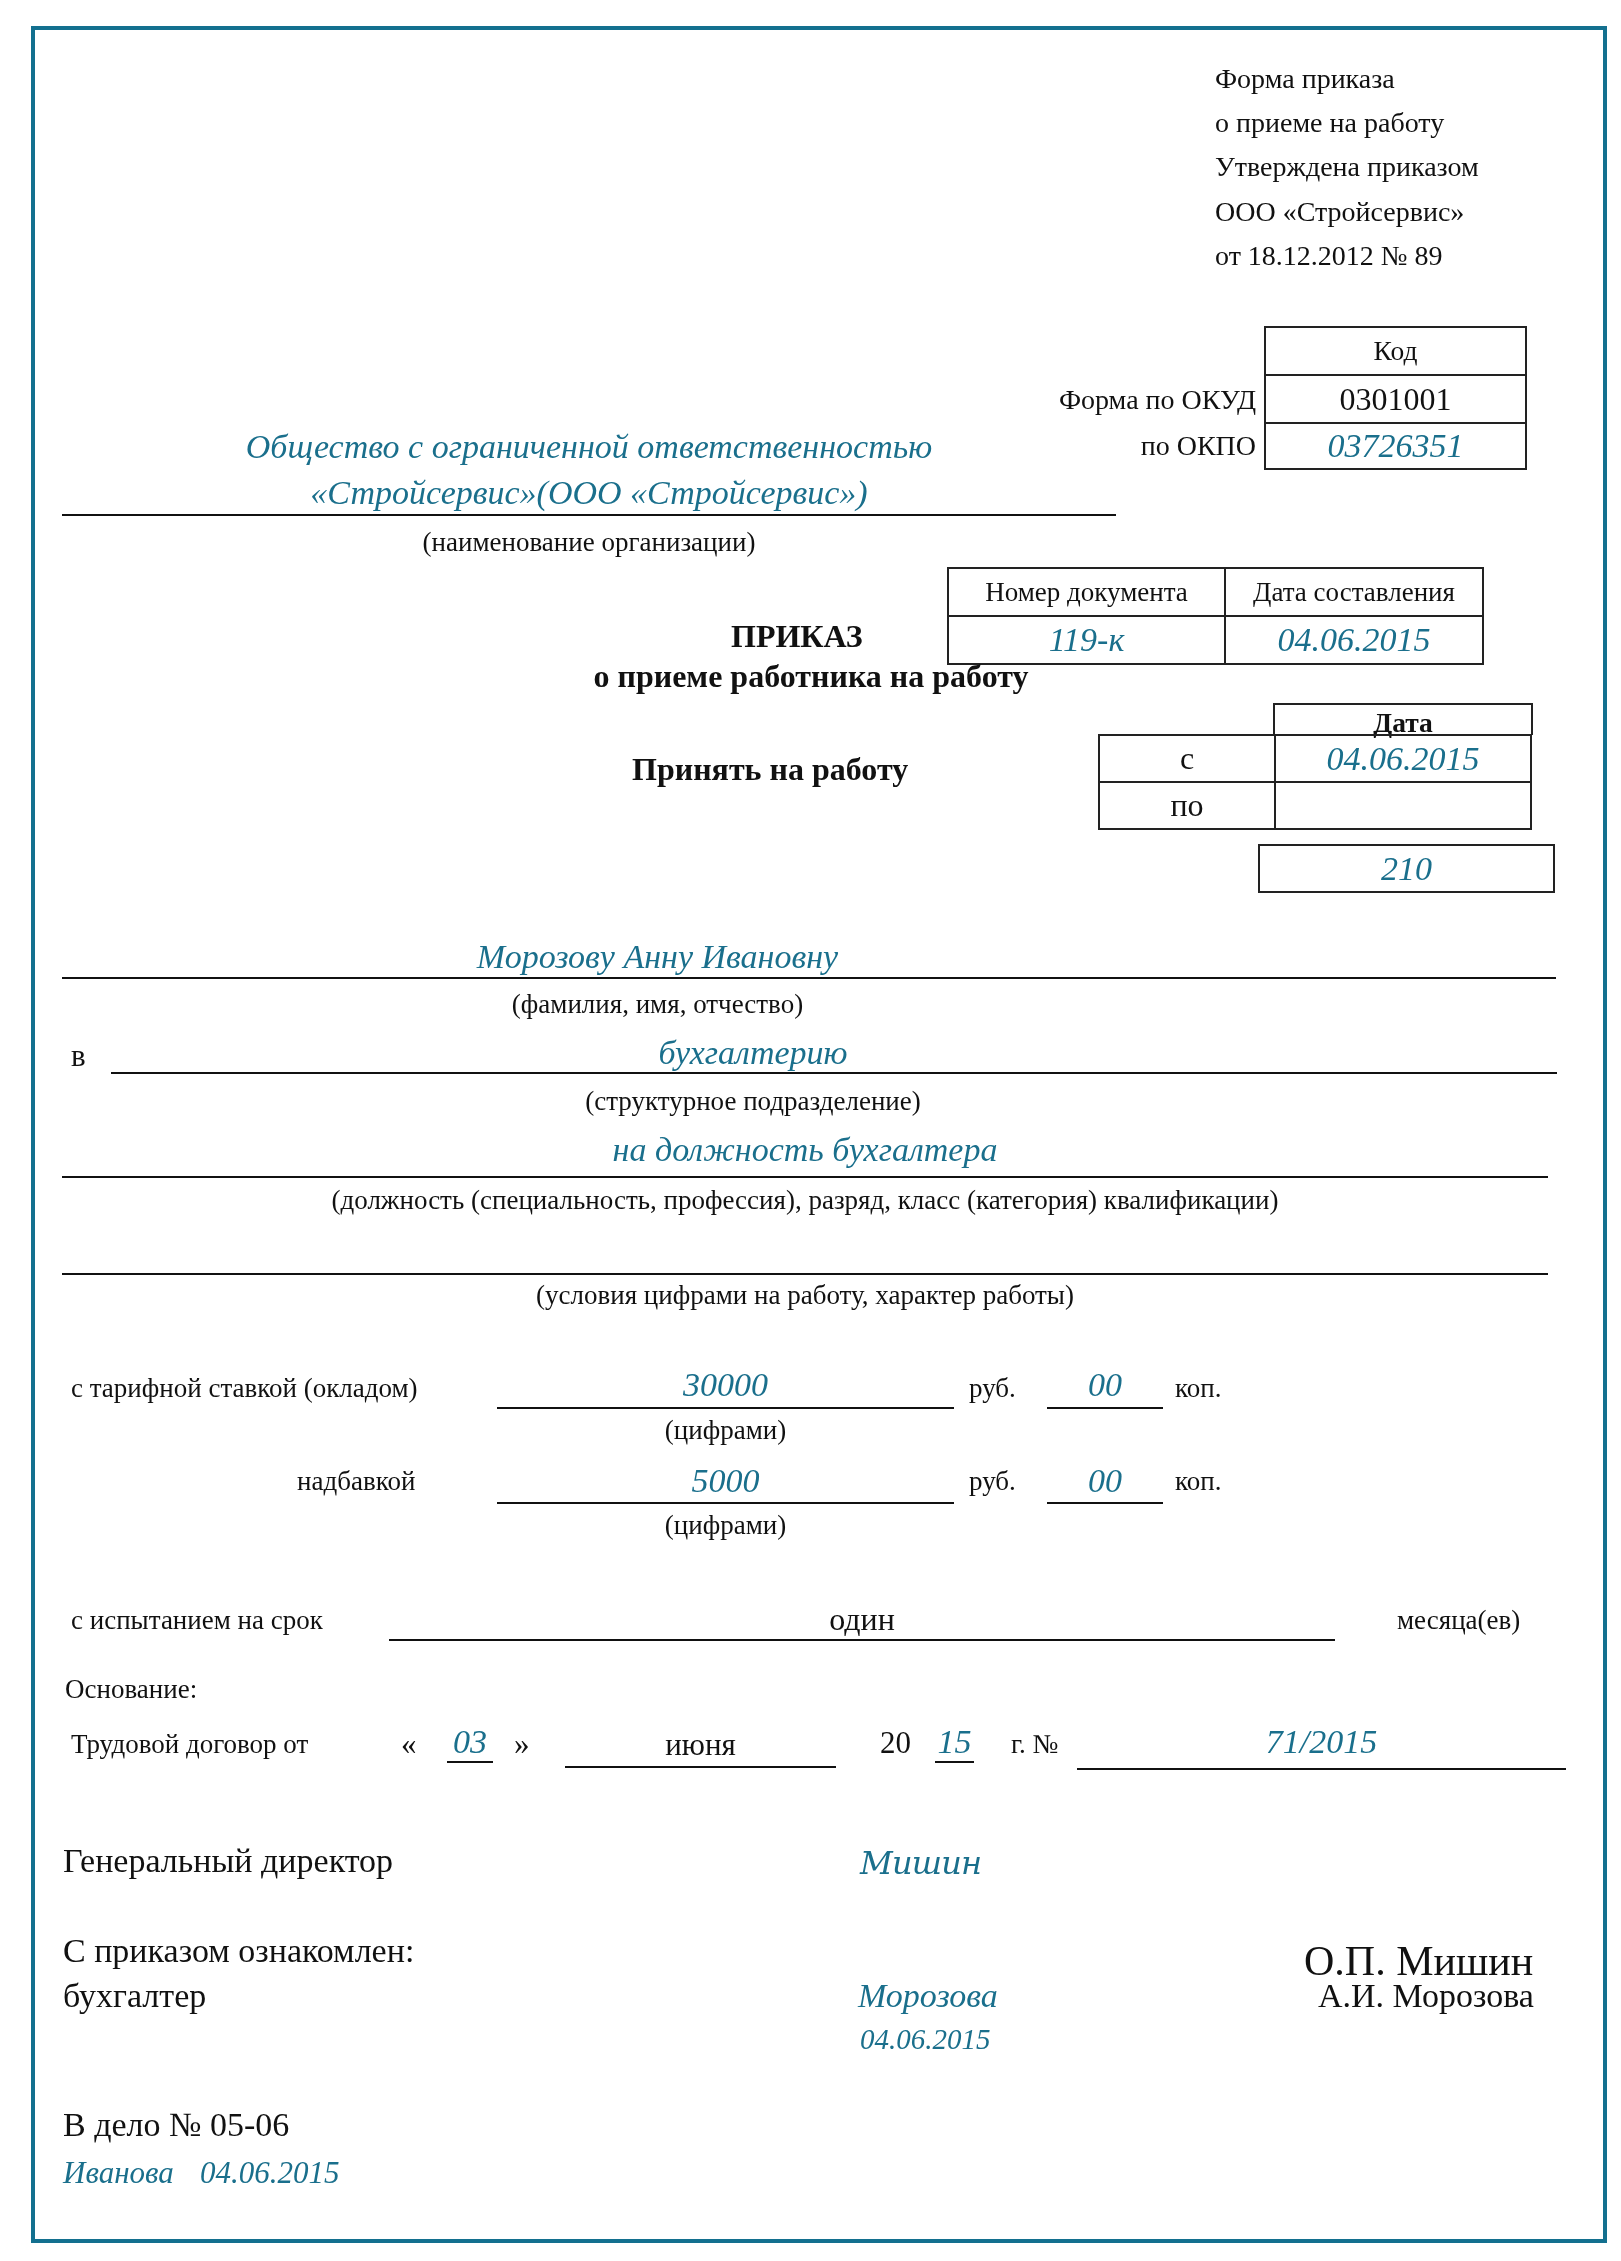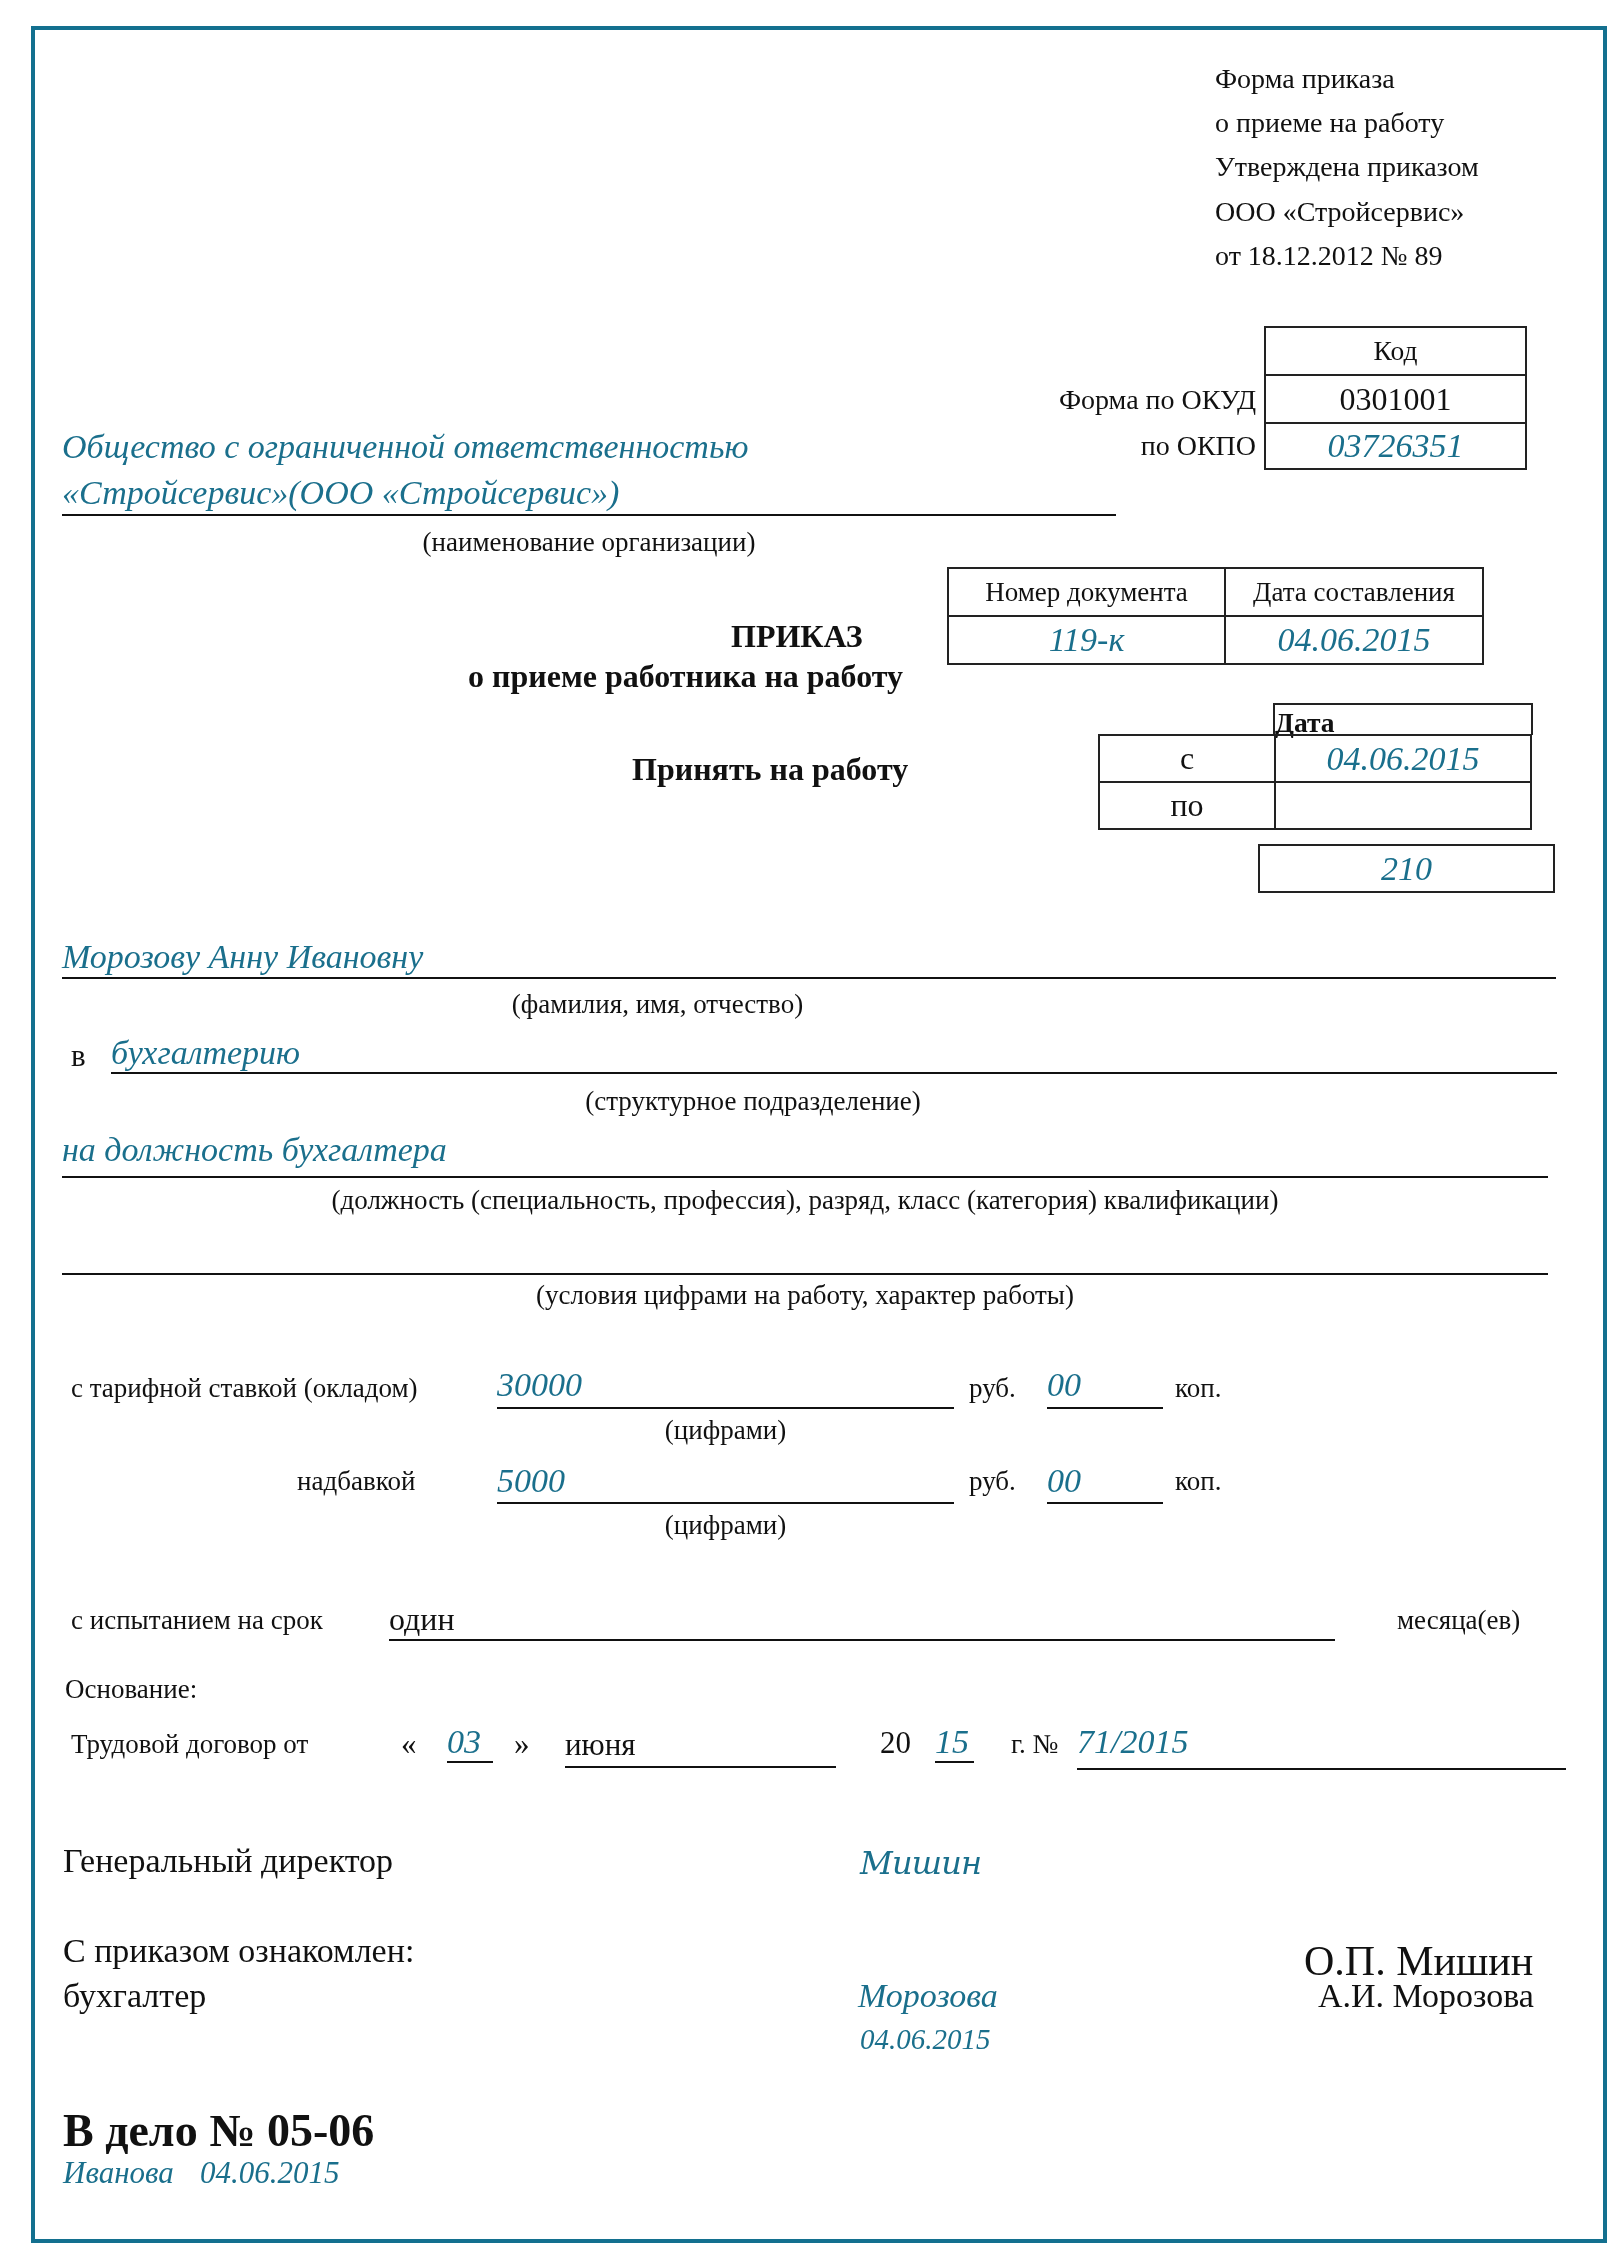--- a/index.html
+++ b/index.html
@@ -8,21 +8,21 @@
   .frame { position:absolute; left:31px; top:26px; width:1568px; height:2209px;
            border:4px solid #13708f; box-sizing:content-box; }
   .abs { position:absolute; white-space:nowrap; }
   .t { font-size:28px; line-height:1; }
   .hand { color:#1a6f8c; font-style:italic; }
   .sig { color:#1a6f8c; font-style:italic; font-family:"DejaVu Serif",serif; }
   .line { position:absolute; height:0; border-top:2.4px solid #111; }
   .cap { font-size:27px; text-align:center; }
   table.grid { position:absolute; border-collapse:collapse; }
   table.grid td { border:2.4px solid #222; text-align:center; padding:0; font-size:31px; }
-  .center { }
+  .center { text-align:center; }
   .bold { font-weight:bold; }
 </style>
 </head>
 <body>
 
 <div class="frame"></div>
 
 <div>
   <div class="abs t" style="left:1215px;top:65px;">Форма приказа</div>
   <div class="abs t" style="left:1215px;top:109px;">о приеме на работу</div>
@@ -147,16 +147,16 @@
 <div class="abs t" style="left:63px;top:1844px;font-size:34px;">Генеральный директор</div>
 <div class="abs sig" style="left:860px;top:1844px;font-size:32px;letter-spacing:-0.8px;">Мишин</div>
 <div class="abs t" style="left:1304px;top:1940px;font-size:42px;">О.П. Мишин</div>
 
 <div class="abs t" style="left:63px;top:1934px;font-size:34px;">С приказом ознакомлен:</div>
 <div class="abs t" style="left:63px;top:1979px;font-size:34px;">бухгалтер</div>
 <div class="abs hand" style="left:858px;top:1977px;font-size:34px;">Морозова</div>
 <div class="abs hand" style="left:860px;top:2023px;font-size:29px;">04.06.2015</div>
 <div class="abs t" style="left:1318px;top:1979px;font-size:34px;">А.И. Морозова</div>
 
-<div class="abs t" style="left:63px;top:2108px;font-size:46px;font-weight:bold;">В дело № 05-06</div>
+<div class="abs t" style="left:63px;top:2108px;font-size:34px;">В дело № 05-06</div>
 <div class="abs hand" style="left:63px;top:2155px;font-size:31px;">Иванова</div>
 <div class="abs hand" style="left:200px;top:2155px;font-size:31px;">04.06.2015</div>
 
 
 </body></html>

